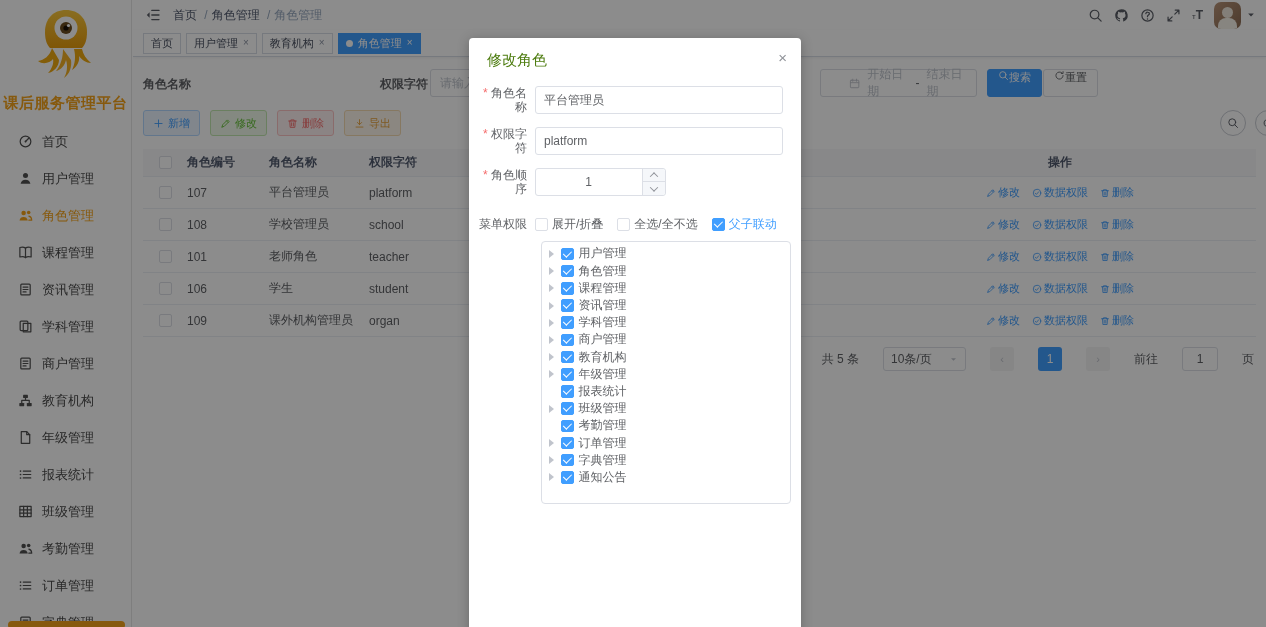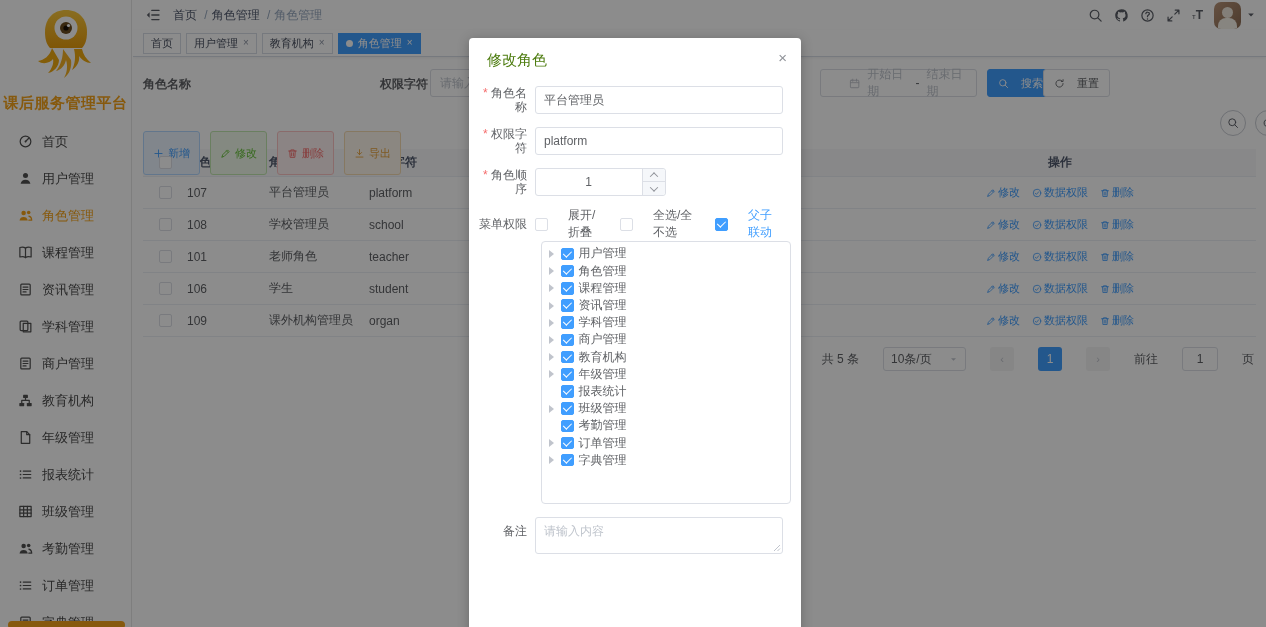--- a/index.html
+++ b/index.html
@@ -43,27 +43,27 @@
 
   
   .content { padding:12px 10px 0 10px; position:relative; }
   .search-row { position:relative; height:28px; margin-bottom:13px; font-size:12px; }
   .search-row .flabel { position:absolute; top:7px; color:#606266; font-weight:bold; }
   .s-input { position:absolute; top:0; height:28px; border:1px solid #dcdfe6; border-radius:3px; background:#fff; font-size:12px; color:#606266; padding:0 9px; font-family:inherit; }
   .s-input::placeholder { color:#bfc4cc; }
   .daterange { position:absolute; top:0; height:28px; border:1px solid #dcdfe6; border-radius:3px; background:#fff; display:flex; align-items:center; padding:0 8px; gap:7px; color:#bfc4cc; font-size:12px; }
   .daterange .cal { width:13px; height:13px; color:#c0c4cc; }
   .daterange .sep { color:#606266; }
-  .btn { display:inline-flex; align-items:center; gap:12px; border-radius:3px; font-size:11px; cursor:pointer; border:1px solid #dcdfe6; background:#fff; color:#606266; padding:0 10px; height:28px; font-family:inherit; }
+  .btn { display:inline-flex; gap:0; border-radius:3px; font-size:11px; cursor:pointer; border:1px solid #dcdfe6; background:#fff; color:#606266; padding:0 10px; height:28px; font-family:inherit; }
   .btn svg { width:11px; height:11px; }
   .btn-primary { background:#409eff; border-color:#409eff; color:#fff; }
   .search-row .btn { position:absolute; top:0; }
 
   .toolbar { display:flex; gap:10px; margin-bottom:0; position:relative; height:26px; }
-  .tbtn { height:44px; padding:0 9px; display:inline-flex; align-items:center; gap:4px; font-size:11px; border-radius:3px; cursor:pointer; border:1px solid; font-family:inherit;margin-top:21px; }
+  .tbtn { height:26px; padding:0 9px; display:inline-flex; align-items:center; gap:4px; font-size:11px; border-radius:3px; cursor:pointer; border:1px solid; font-family:inherit; }
   .tbtn svg { width:11px; height:11px; }
   .tbtn-add { background:#ecf5ff; border-color:#b3d8ff; color:#409eff; }
   .tbtn-edit { background:#f0f9eb; border-color:#c2e7b0; color:#67c23a; }
   .tbtn-del { background:#fef0f0; border-color:#fbc4c4; color:#f56c6c; }
   .tbtn-exp { background:#fdf6ec; border-color:#f5dab1; color:#e6a23c; }
   .circle-btn { position:absolute; top:0; width:26px; height:26px; border-radius:50%; border:1px solid #c9ccd3; background:#fff; display:flex; align-items:center; justify-content:center; color:#5a5e66; cursor:pointer; }
   .circle-btn svg { width:12px; height:12px; }
 
   
   .table { margin-top:13px; font-size:12px; color:#606266; }
@@ -109,21 +109,21 @@
   .step.down { border-radius:0 0 3px 0; }
   .chev { width:6px; height:6px; border-left:1px solid #909399; border-top:1px solid #909399; }
   .chev.u { transform:rotate(45deg) translate(1px,1px); }
   .chev.d { transform:rotate(225deg) translate(1px,1px); }
   .radio-group { display:flex; gap:26px; }
   .radio-item { display:flex; align-items:center; gap:5px; font-size:12px; color:#606266; cursor:pointer; }
   .radio { width:13px; height:13px; border:1px solid #dcdfe6; border-radius:50%; background:#fff; flex-shrink:0; }
   .radio.checked { border:3.5px solid #409eff; }
   .radio-item.checked-lbl { color:#409eff; }
   .cbg { display:flex; gap:14px; }
-  .cb-item { display:flex; align-items:center; gap:20px; font-size:12px; color:#606266; cursor:pointer; }
+  .cb-item { display:flex; align-items:center; gap:4px; font-size:12px; color:#606266; cursor:pointer; }
   .cb-item.checked-lbl { color:#409eff; }
   .status-row { margin-top:14px; margin-bottom:0; height:20px; }
   .perm-row { margin-top:18px; margin-bottom:0; height:20px; }
   .tree-box { margin:7px 0 0 66px; width:250px; height:263px; border:1px solid #dcdfe6; border-radius:4px; overflow:hidden; padding-top:3px; }
   .tree-row { height:17.2px; display:flex; align-items:center; cursor:pointer; }
   .tcaret { width:0; height:0; border:4px solid transparent; border-left:5px solid #c0c4cc; margin:0 3px 0 7px; flex-shrink:0; }
   .tree-row.leaf .tcaret { visibility:hidden; }
   .tree-row .cb { width:12.5px; height:12.5px; }
   .tree-row .cb.checked::after { left:3px; top:0px; }
   .tlabel { margin-left:5px; font-size:12px; color:#606266; }
@@ -837,27 +837,23 @@
           <span class="cb checked"></span>
           <span class="tlabel">订单管理</span>
         </div>
 
         <div class="tree-row">
           <span class="tcaret"></span>
           <span class="cb checked"></span>
           <span class="tlabel">字典管理</span>
         </div>
 
-
-      </div>
-
-    <div class="f-row remark-row">
-      <span class="f-label" style="margin-top:7px;">备注</span>
-      <span class="ta-wrap">
-        <textarea class="f-textarea" placeholder="请输入内容" style=""></textarea>
-        <svg class="grip" width="8" height="8">
-            <path d="M7 1L1 7M7 4.5L4.5 7" stroke="#c0c4cc" stroke-width="1" fill="none"></path>
-          </svg>
-      </span>
-    </div>
+        <div class="tree-row">
+          <span class="tcaret"></span>
+          <span class="cb checked"></span>
+          <span class="tlabel">通知公告</span>
+        </div>
+
+      </div>
+
 
   </div>
 </div>
 
 </body></html>

